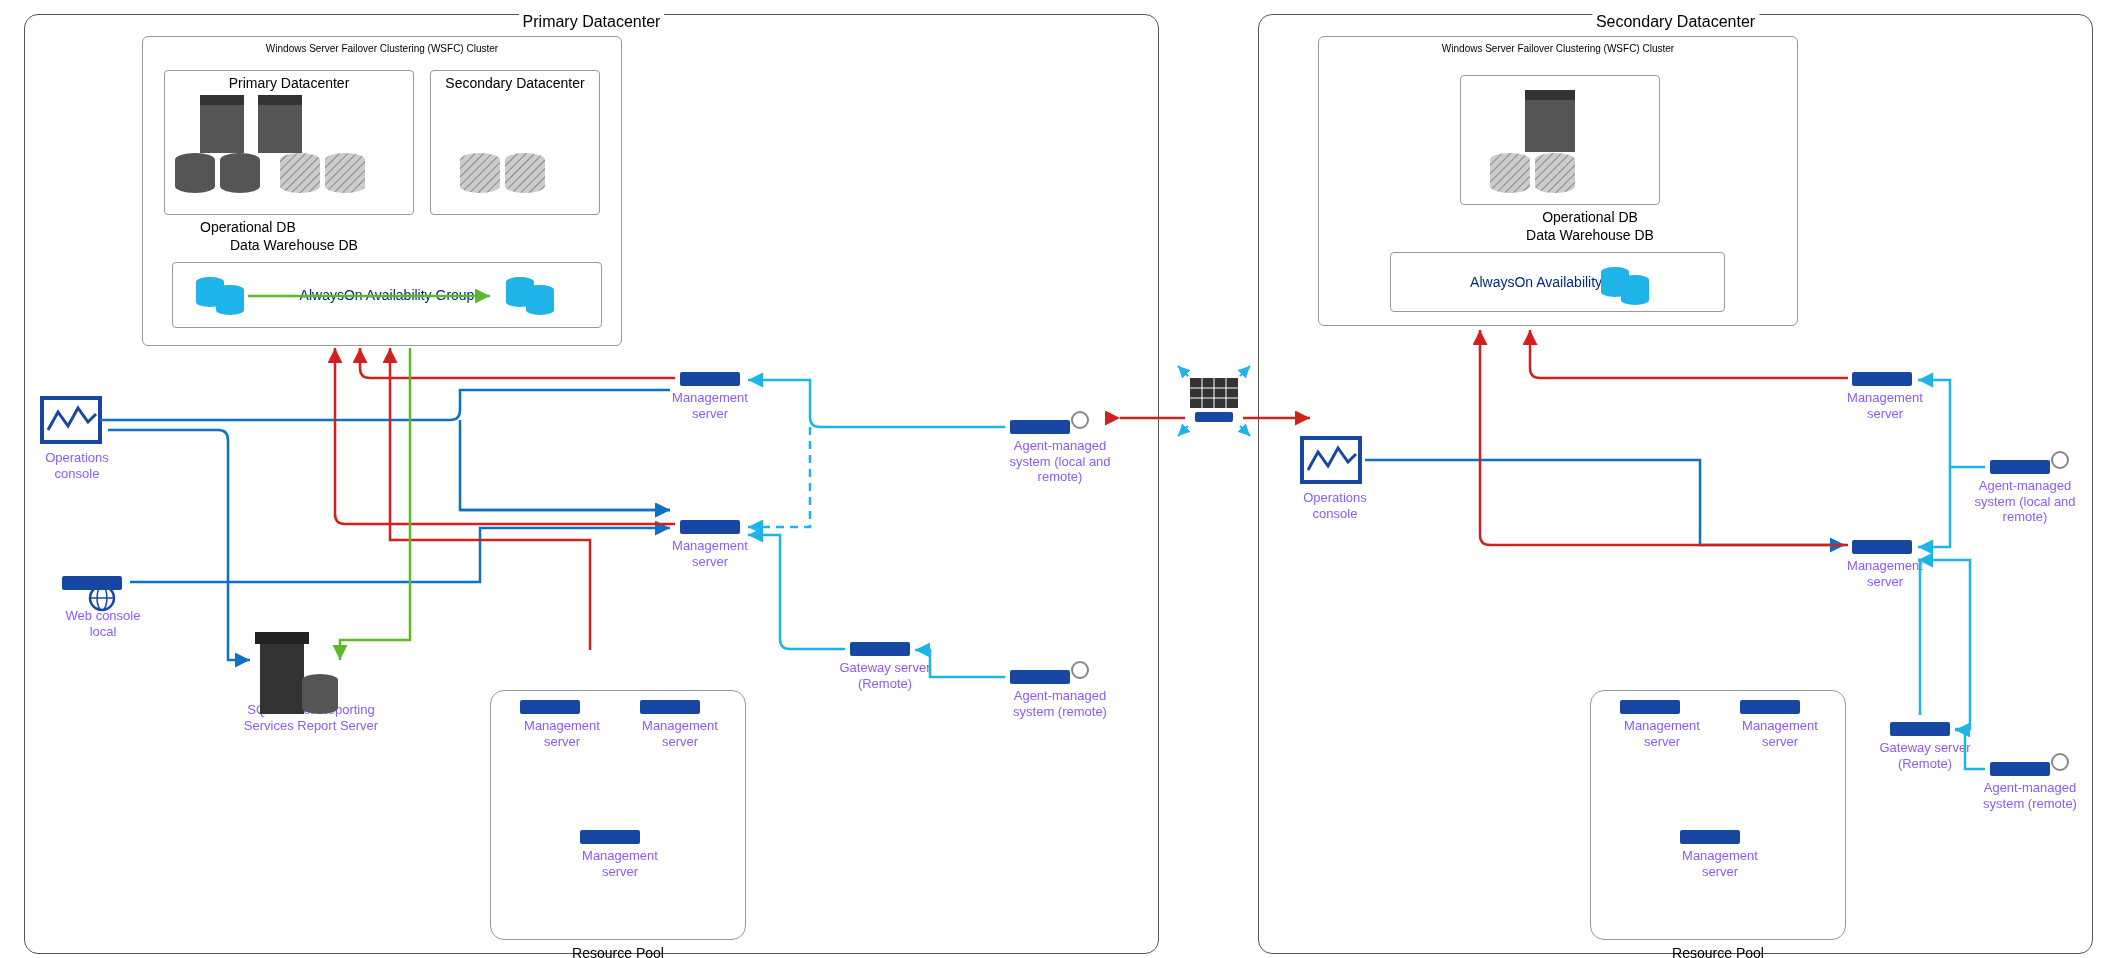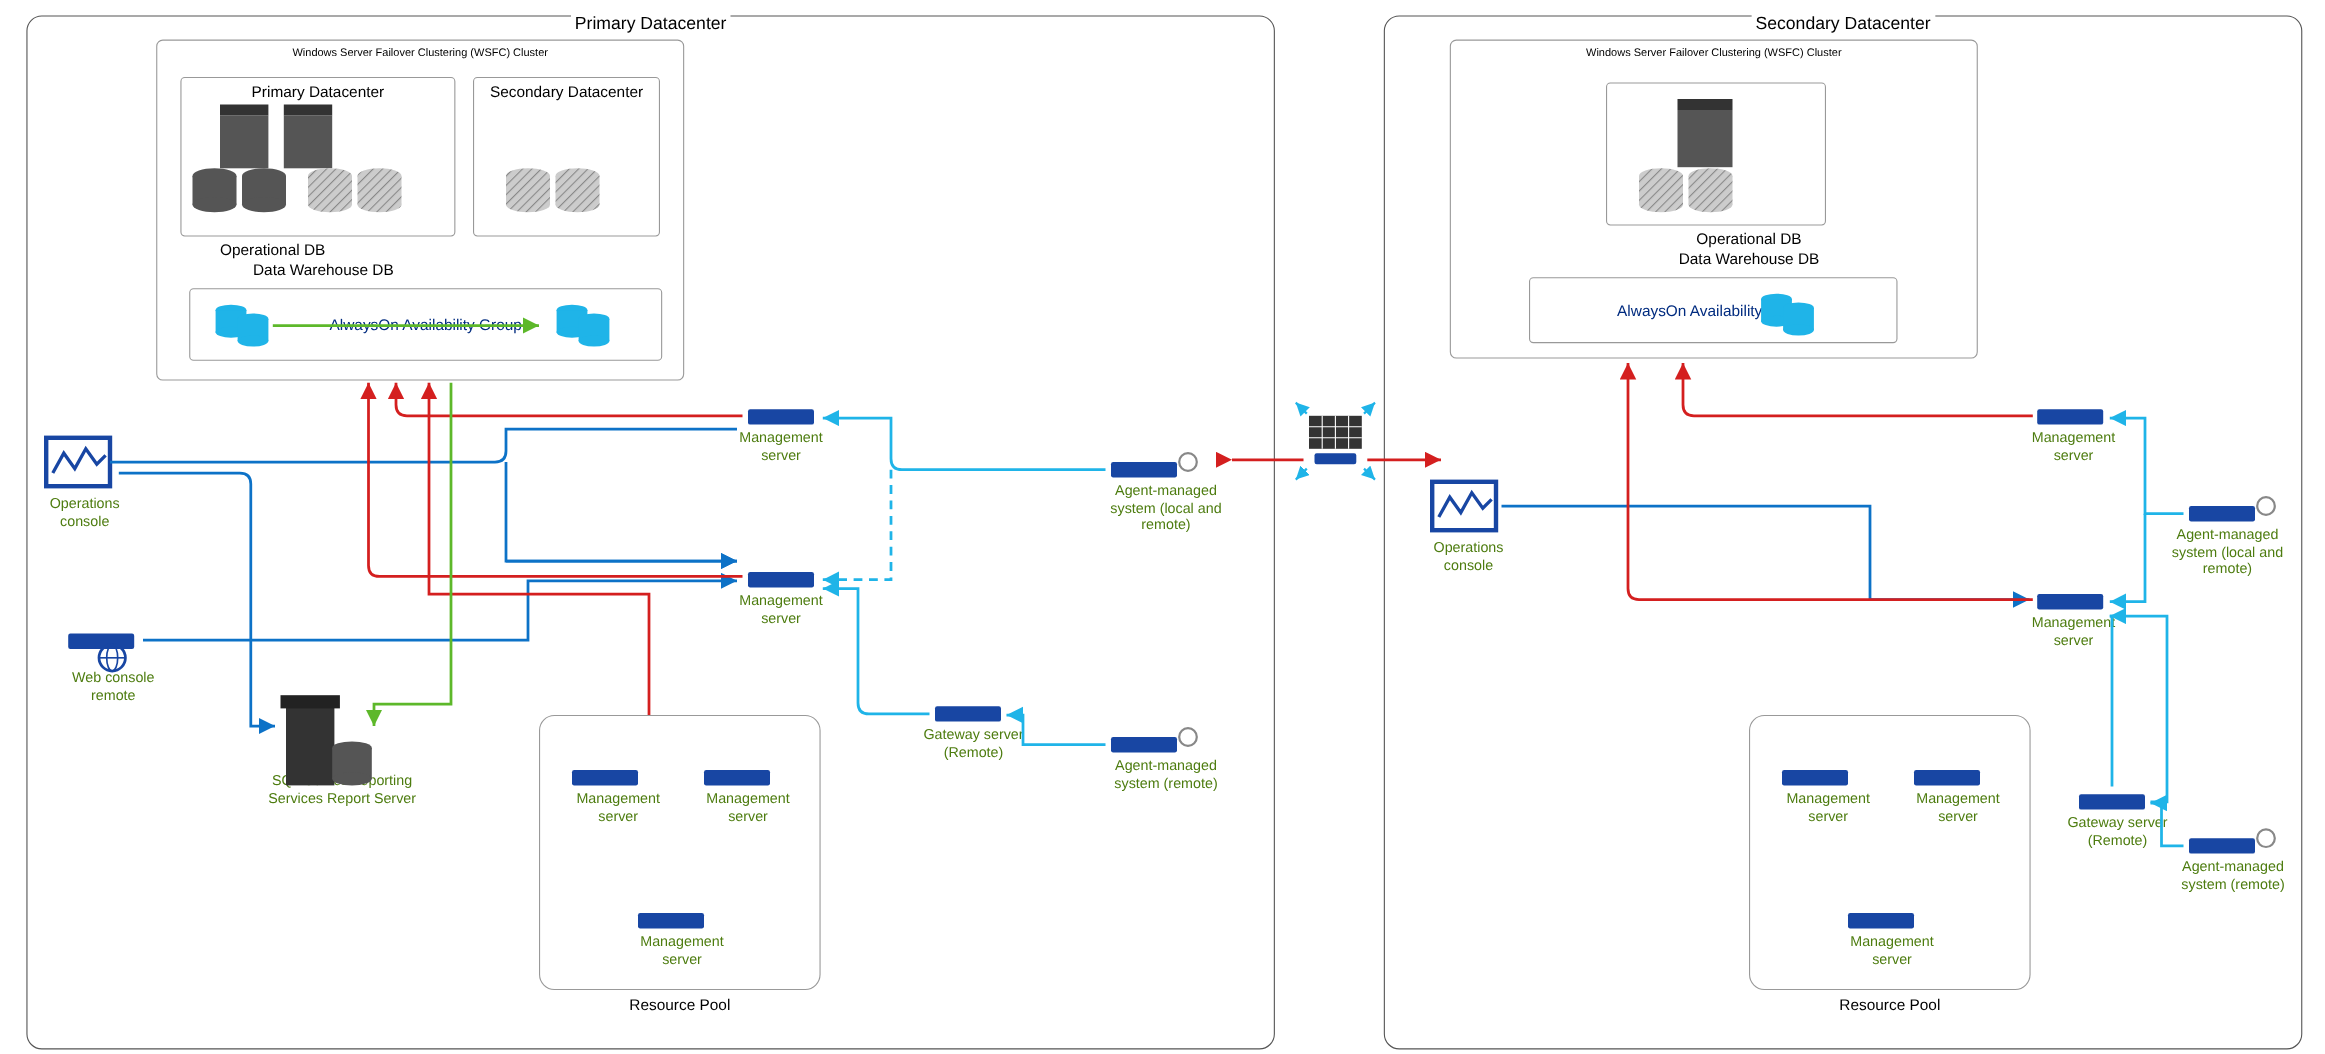--- a/index.html
+++ b/index.html
@@ -11,23 +11,23 @@
   .wsfc-box { position: absolute; border: 1.5px solid #999; border-radius: 6px; }
   .wsfc-title { text-align: center; font-size: 10px; padding: 6px 0 2px; }
   .dc-sub-box { position: absolute; border: 1.5px solid #999; border-radius: 4px; }
   .dc-sub-title { text-align: center; font-size: 14px; padding: 4px 0 2px; }
   
   .db-labels { position: absolute; font-size: 14px; line-height: 1.3; }
   
   .ag-box { position: absolute; border: 1.5px solid #999; border-radius: 4px; display: flex; align-items: center; justify-content: center; gap: 12px; }
   .ag-label { font-size: 14px; color: #002b7f; }
   
-  .label { position: absolute; font-size: 13px; color: #4d7c0f; text-align: center; line-height: 1.2; }
-  
-  .pool-box { position: absolute; border: 1.5px solid #999; border-radius: 14px; }
+  .label { position: absolute; font-size: 13px; color: #8b5cf6; text-align: center; line-height: 1.2; }
+  
+  .pool-box { position: absolute; border: 1.5px solid #999; border-radius: 14px; margin-top: 40px; }
   .pool-title { position: absolute; bottom: -22px; left: 50%; transform: translateX(-50%); font-size: 14px; }
   
   svg.overlay { position: absolute; top: 0; left: 0; pointer-events: none; }
 </style>
 </head>
 <body>
 
 <div class="dc-box" style="left:24px; top:14px; width:1135px; height:940px;">
   <span class="dc-title">Primary Datacenter</span>
 </div>
@@ -51,21 +51,21 @@
 
 <div class="ag-box" style="left:172px; top:262px; width:430px; height:66px;">
   <span class="ag-label">AlwaysOn Availability Group</span>
 </div>
 
 <div class="pool-box" style="left:490px; top:650px; width:256px; height:250px;">
   <span class="pool-title">Resource Pool</span>
 </div>
 
 <div class="label" style="left:32px; top:450px; width:90px;">Operations console</div>
-<div class="label" style="left:58px; top:608px; width:90px;">Web console remote</div>
+<div class="label" style="left:58px; top:608px; width:90px;">Web console local</div>
 <div class="label" style="left:241px; top:702px; width:140px;">SQL Server Reporting Services Report Server</div>
 <div class="label" style="left:655px; top:390px; width:110px;">Management server</div>
 <div class="label" style="left:655px; top:538px; width:110px;">Management server</div>
 <div class="label" style="left:995px; top:438px; width:130px;">Agent-managed system (local and remote)</div>
 <div class="label" style="left:830px; top:660px; width:110px;">Gateway server (Remote)</div>
 <div class="label" style="left:995px; top:688px; width:130px;">Agent-managed system (remote)</div>
 <div class="label" style="left:507px; top:718px; width:110px;">Management server</div>
 <div class="label" style="left:625px; top:718px; width:110px;">Management server</div>
 <div class="label" style="left:565px; top:848px; width:110px;">Management server</div>
 

